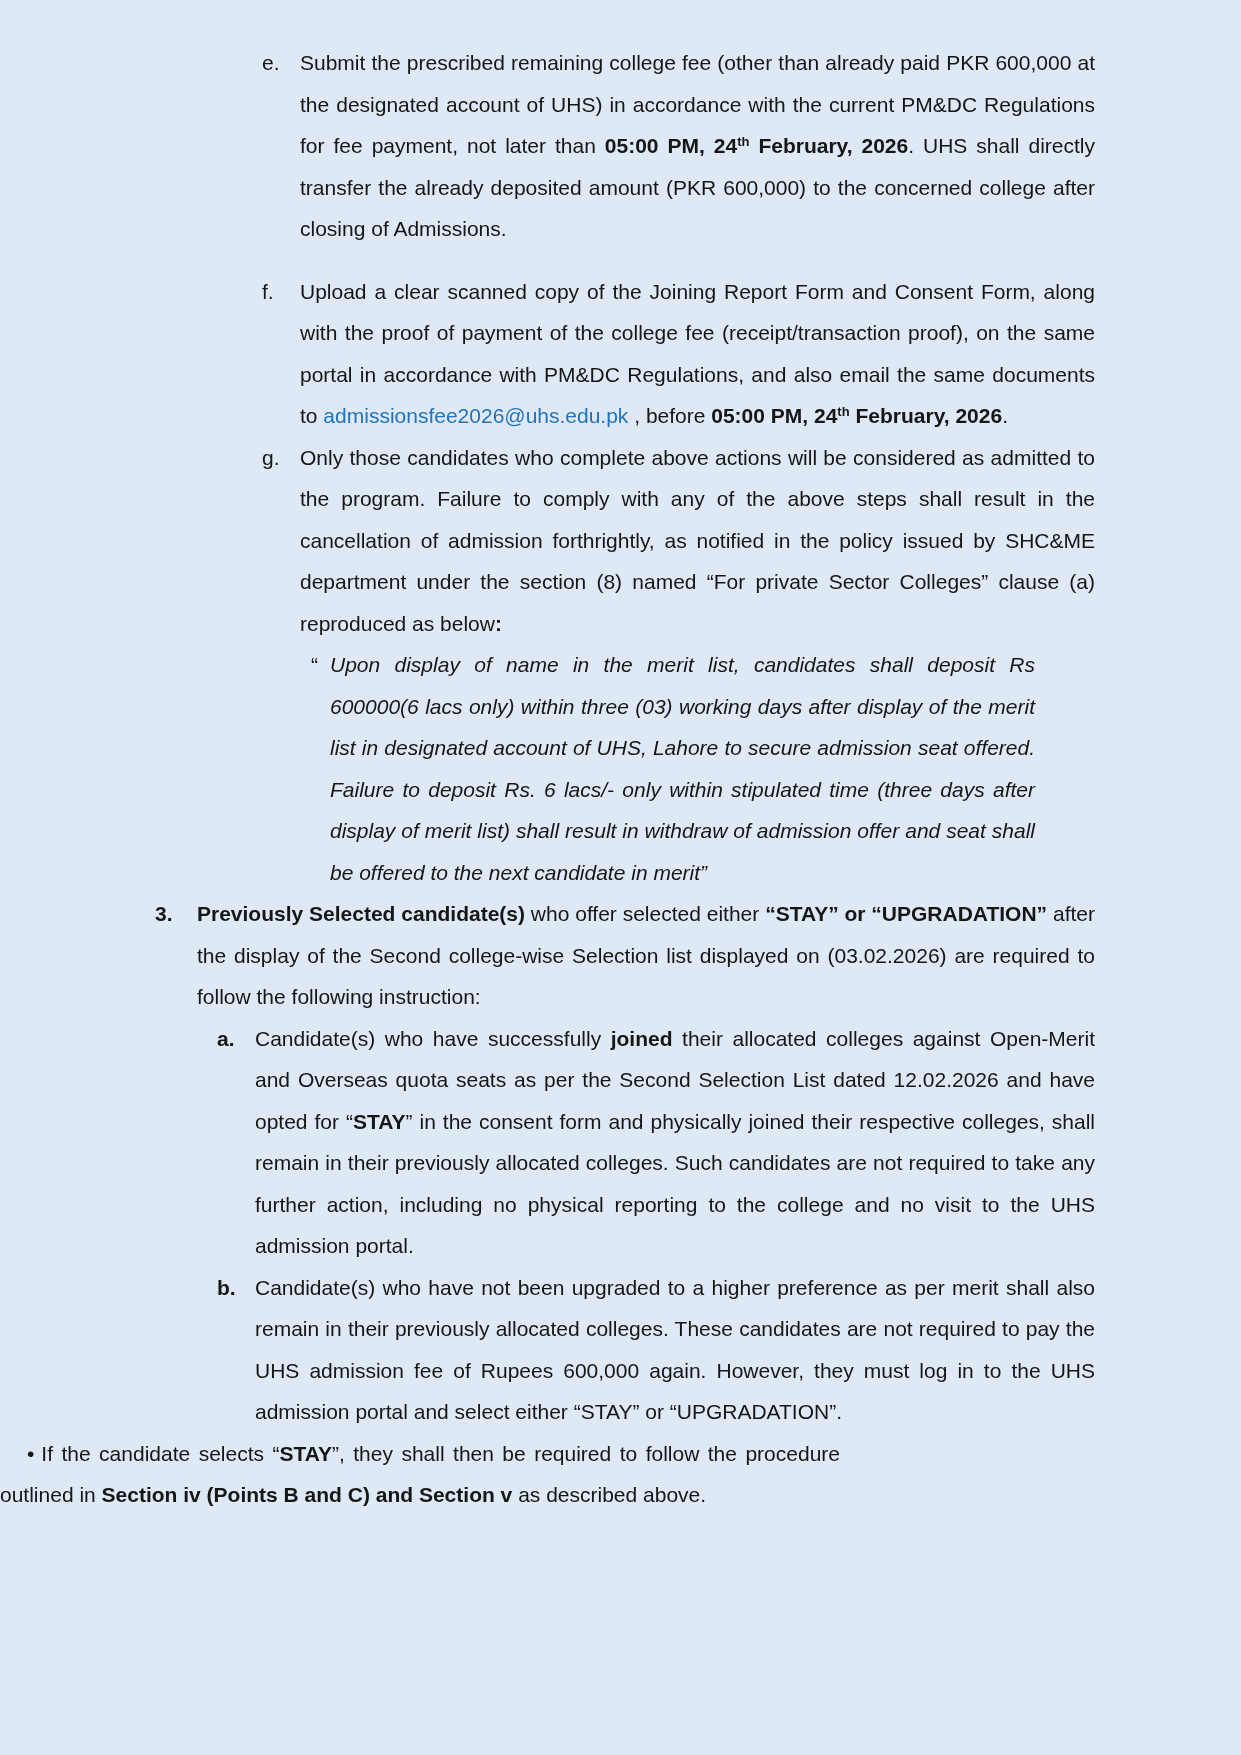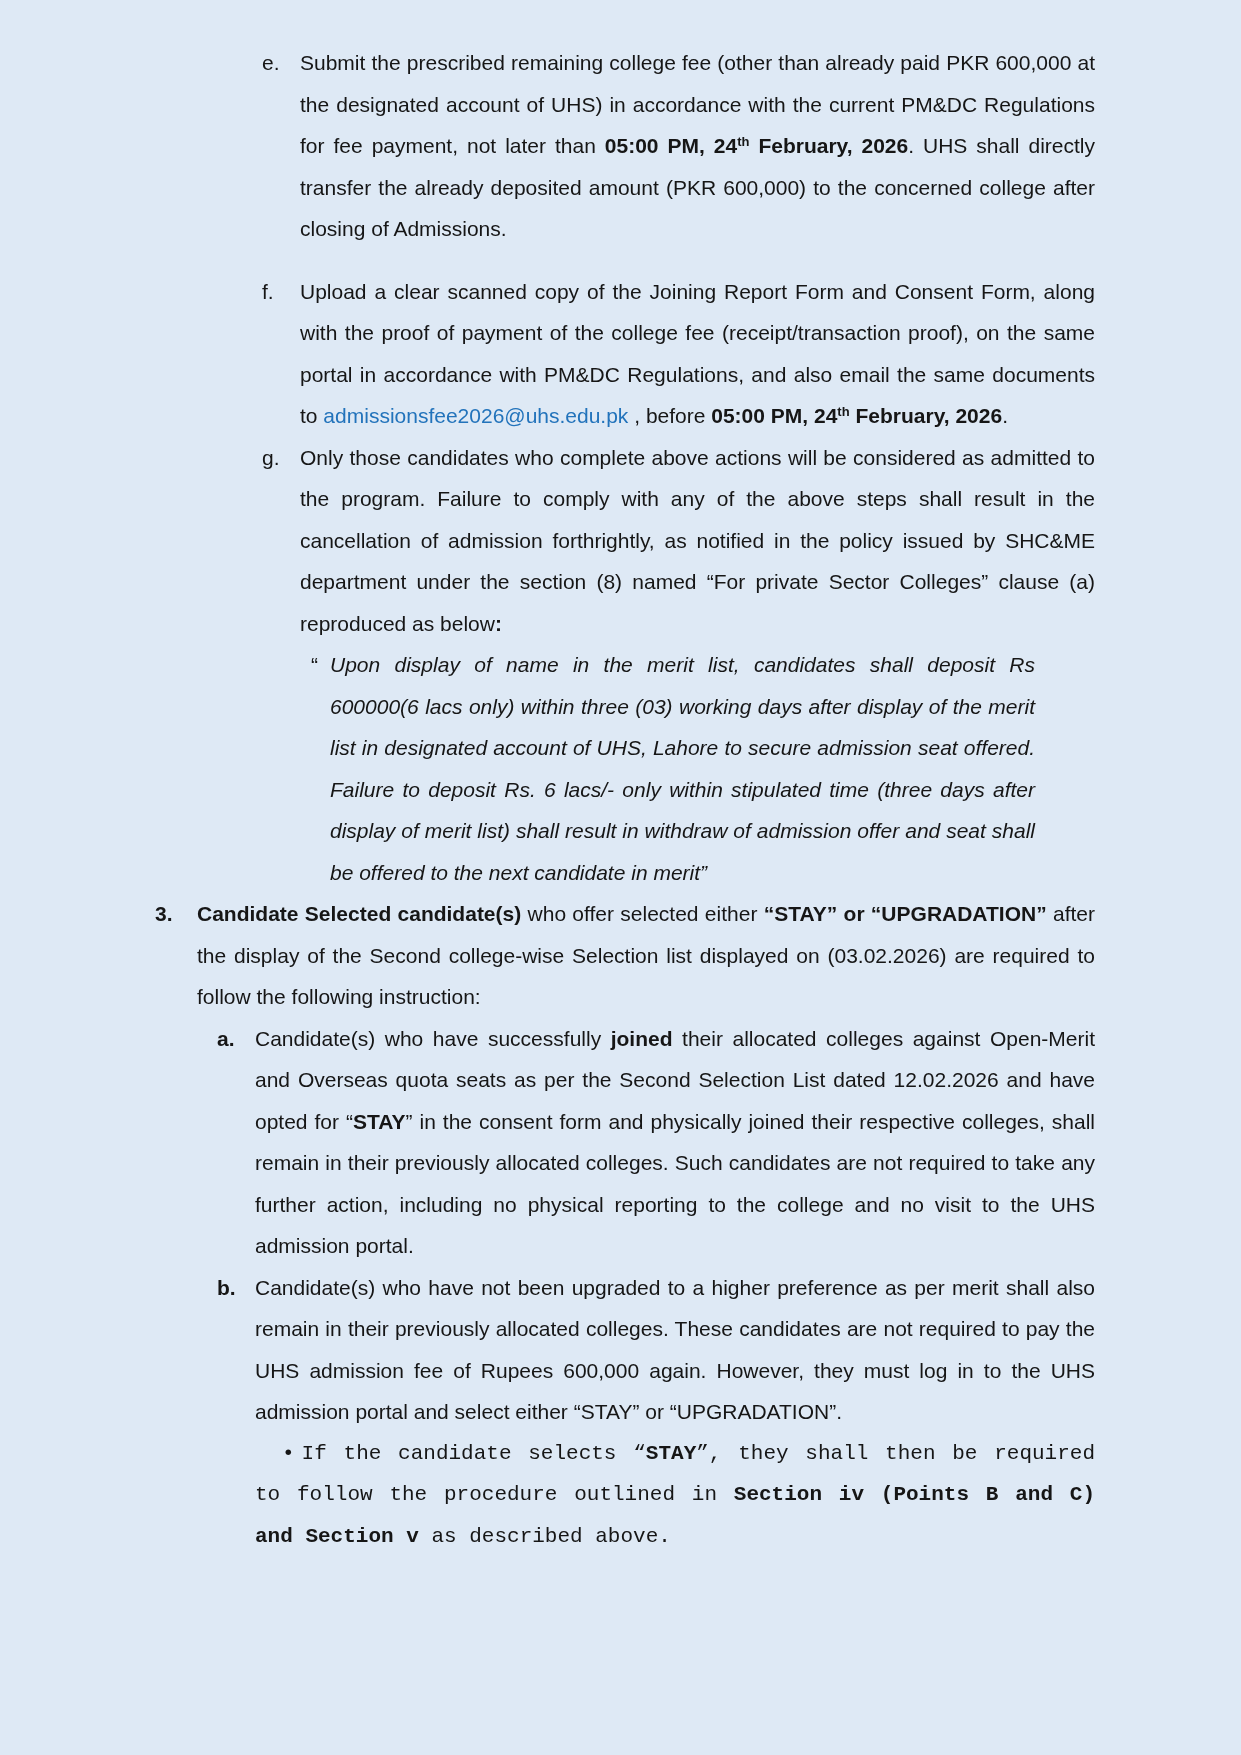--- a/index.html
+++ b/index.html
@@ -28,39 +28,39 @@
   
   .s-num { margin-left: 197px; width: 898px; }
   .s-num > .marker { position: absolute; left: -42px; top: 0; font-weight: 700; }
   
   .s-ab { margin-left: 255px; width: 840px; }
   .s-ab > .marker { position: absolute; left: -38px; top: 0; font-weight: 700; }
   
   .quote { margin-left: 330px; width: 705px; font-style: italic; }
   .quote > .oq { position: absolute; left: -19px; top: 0; font-style: normal; }
   
-  .bullet { margin-left: 255px; width: 840px; text-indent: 27px; font-family: Liberation Mono, monospace; }
+  .bullet { width: 840px; text-indent: 27px; }
   .bullet .bul { margin-right: 7px; }
   .gap { margin-top: 21px; }
 
   .b { font-weight: 700; }
   .i { font-style: italic; }
   .sup { font-size: 13px; vertical-align: 7px; line-height: 0; }
   .lnk {
     color: var(--link, #2273bb);
     cursor: pointer;
   }
 </style>
 </head>
 <body>
 
 <div class="doc">
   <div>
       <div class="para s-efg"><span class="marker">e.</span><span>Submit the prescribed remaining college fee (other than already paid PKR 600,000 at the designated account of UHS) in accordance with the current PM&amp;DC Regulations for fee payment, not later than </span><span class="b">05:00 PM, 24</span><span class="b sup">th</span><span class="b"> February, 2026</span><span>. UHS shall directly transfer the already deposited amount (PKR 600,000) to the concerned college after closing of Admissions.</span></div>
       <div class="para s-efg gap"><span class="marker">f.</span><span>Upload a clear scanned copy of the Joining Report Form and Consent Form, along with the proof of payment of the college fee (receipt/transaction proof), on the same portal in accordance with PM&amp;DC Regulations, and also email the same documents to </span><a class="lnk">admissionsfee2026@uhs.edu.pk</a><span> , before </span><span class="b">05:00 PM, 24</span><span class="b sup">th</span><span class="b"> February, 2026</span><span>.</span></div>
       <div class="para s-efg"><span class="marker">g.</span><span>Only those candidates who complete above actions will be considered as admitted to the program. Failure to comply with any of the above steps shall result in the cancellation of admission forthrightly, as notified in the policy issued by SHC&amp;ME department under the section (8) named “For private Sector Colleges” clause (a) reproduced as below</span><span class="b">:</span></div>
       <div class="para quote"><span class="oq">“</span><span class="i">Upon display of name in the merit list, candidates shall deposit Rs 600000(6 lacs only) within three (03) working days after display of the merit list in designated account of UHS, Lahore to secure admission seat offered. Failure to deposit Rs. 6 lacs/- only within stipulated time (three days after display of merit list) shall result in withdraw of admission offer and seat shall be offered to the next candidate in merit”</span></div>
-      <div class="para s-num"><span class="marker">3.</span><span class="b">Candidate Selected candidate(s)</span><span> who offer selected either </span><span class="b">“STAY” or “UPGRADATION”</span><span> after the display of the Second college-wise Selection list displayed on (03.02.2026) are required to follow the following instruction:</span></div>
+      <div class="para s-num"><span class="marker">3.</span><span class="b">Previously Selected candidate(s)</span><span> who offer selected either </span><span class="b">“STAY” or “UPGRADATION”</span><span> after the display of the Second college-wise Selection list displayed on (03.02.2026) are required to follow the following instruction:</span></div>
       <div class="para s-ab"><span class="marker">a.</span><span>Candidate(s) who have successfully </span><span class="b">joined</span><span> their allocated colleges against Open-Merit and Overseas quota seats as per the Second Selection List dated 12.02.2026 and have opted for “</span><span class="b">STAY</span><span>” in the consent form and physically joined their respective colleges, shall remain in their previously allocated colleges. Such candidates are not required to take any further action, including no physical reporting to the college and no visit to the UHS admission portal.</span></div>
       <div class="para s-ab"><span class="marker">b.</span><span>Candidate(s) who have not been upgraded to a higher preference as per merit shall also remain in their previously allocated colleges. These candidates are not required to pay the UHS admission fee of Rupees 600,000 again. However, they must log in to the UHS admission portal and select either “STAY” or “UPGRADATION”.</span></div>
       <div class="para bullet"><span class="bul">•</span><span>If the candidate selects “</span><span class="b">STAY</span><span>”, they shall then be required to follow the procedure outlined in </span><span class="b">Section iv (Points B and C) and Section v</span><span> as described above.</span></div>
     </div>
 </div>
 
 </body></html>

